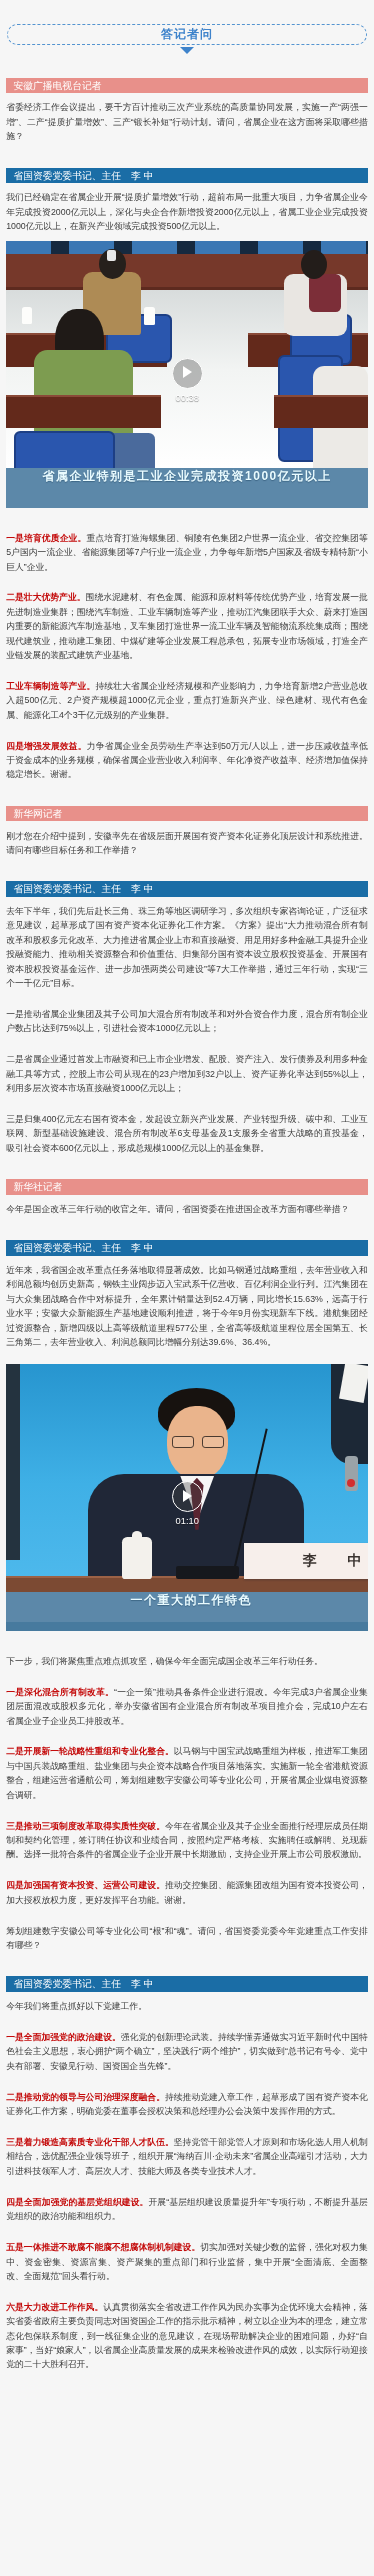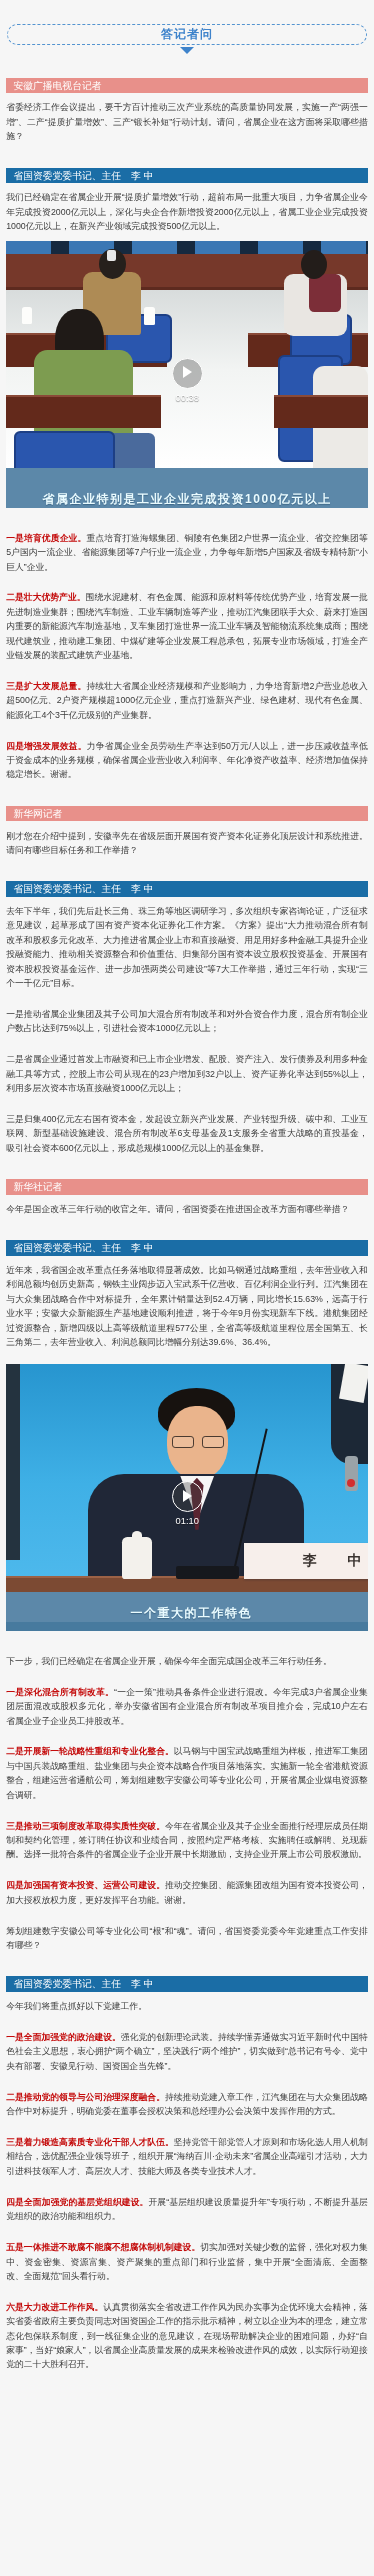--- a/index.html
+++ b/index.html
@@ -27,21 +27,21 @@
   
   .para{font-size:8.8px;line-height:14.4px;margin:16.5px 0 0;text-align:justify;color:#3a3a3a;}
   .bar + .para{margin-top:7.2px;}
   .para .lead{color:#c40b0b;font-weight:bold;}
   .para.after-video{margin-top:23px;}
   
   .video{position:relative;width:362px;height:267px;margin-top:7.2px;overflow:hidden;background:#cfd4d6;}
   .video.v2{margin-top:14.4px;}
   .abs{position:absolute;}
   .caption-band{position:absolute;left:0;right:0;bottom:0;height:40px;background:#5c88a9;
-    display:flex;align-items:flex-end;justify-content:center;z-index:30;}
+    display:flex;align-items:flex-start;justify-content:center;z-index:30;}
   .caption-band span{color:#e9fbff;font-size:12px;font-weight:bold;letter-spacing:1.5px;
     text-shadow:0 0.5px 1px rgba(0,40,70,.35);}
   .play-group{position:absolute;left:0;right:0;top:117px;z-index:40;text-align:center;}
   .play-btn{width:29px;height:29px;margin:0 auto;border:1.5px solid #fff;border-radius:50%;
     background:rgba(70,70,70,.35);position:relative;cursor:pointer;}
   .play-tri{position:absolute;left:10.8px;top:7.7px;width:0;height:0;
     border-left:9.8px solid #fff;border-top:6.7px solid transparent;border-bottom:6.7px solid transparent;}
   .duration{margin-top:4.1px;color:#fff;font-size:9.3px;text-shadow:0 0.5px 1px rgba(0,0,0,.45);}
   
   .v1-screens{left:0;top:0;width:362px;height:13.4px;
@@ -145,21 +145,21 @@
       </div>
     </div>
 
     <p class="para after-video">
       <span class="lead">一是培育优质企业。</span><span>重点培育打造海螺集团、铜陵有色集团2户世界一流企业、省交控集团等5户国内一流企业、省能源集团等7户行业一流企业，力争每年新增5户国家及省级专精特新“小巨人”企业。</span>
     </p>
     <p class="para">
       <span class="lead">二是壮大优势产业。</span><span>围绕水泥建材、有色金属、能源和原材料等传统优势产业，培育发展一批先进制造业集群；围绕汽车制造、工业车辆制造等产业，推动江汽集团联手大众、蔚来打造国内重要的新能源汽车制造基地，叉车集团打造世界一流工业车辆及智能物流系统集成商；围绕现代建筑业，推动建工集团、中煤矿建等企业发展工程总承包，拓展专业市场领域，打造全产业链发展的装配式建筑产业基地。</span>
     </p>
     <p class="para">
-      <span class="lead">三是扩大发展总量。</span><span>持续壮大省属企业经济规模和产业影响力，力争培育新增2户营业总收入超500亿元、2户资产规模超1000亿元企业，重点打造新兴产业、绿色建材、现代有色金属、能源化工4个3千亿元级别的产业集群。</span>
+      <span class="lead">工业车辆制造等产业。</span><span>持续壮大省属企业经济规模和产业影响力，力争培育新增2户营业总收入超500亿元、2户资产规模超1000亿元企业，重点打造新兴产业、绿色建材、现代有色金属、能源化工4个3千亿元级别的产业集群。</span>
     </p>
     <p class="para">
       <span class="lead">四是增强发展效益。</span><span>力争省属企业全员劳动生产率达到50万元/人以上，进一步压减收益率低于资金成本的业务规模，确保省属企业营业收入利润率、年化净资产收益率、经济增加值保持稳定增长。谢谢。</span>
     </p>
 
     <div class="bar reporter">
       <span>新华网记者</span>
     </div>
     <p class="para">刚才您在介绍中提到，安徽率先在省级层面开展国有资产资本化证券化顶层设计和系统推进。请问有哪些目标任务和工作举措？</p>
 
@@ -214,21 +214,21 @@
         </div>
         <div class="duration">01:10</div>
       </div>
 
       <div class="caption-band v2-capband">
         <span>一个重大的工作特色</span>
       </div>
       <div class="abs v2-bottom"></div>
     </div>
 
-    <p class="para after-video">下一步，我们已经确定在省属企业开展，确保今年全面完成国企改革三年行动任务。</p>
+    <p class="para after-video">下一步，我们将聚焦重点难点抓攻坚，确保今年全面完成国企改革三年行动任务。</p>
     <p class="para">
       <span class="lead">一是深化混合所有制改革。</span><span>“一企一策”推动具备条件企业进行混改。今年完成3户省属企业集团层面混改或股权多元化，举办安徽省国有企业混合所有制改革项目推介会，完成10户左右省属企业子企业员工持股改革。</span>
     </p>
     <p class="para">
       <span class="lead">二是开展新一轮战略性重组和专业化整合。</span><span>以马钢与中国宝武战略重组为样板，推进军工集团与中国兵装战略重组、盐业集团与央企资本战略合作项目落地落实。实施新一轮全省港航资源整合，组建运营省通航公司，筹划组建数字安徽公司等专业化公司，开展省属企业煤电资源整合调研。</span>
     </p>
     <p class="para">
       <span class="lead">三是推动三项制度改革取得实质性突破。</span><span>今年在省属企业及其子企业全面推行经理层成员任期制和契约化管理，签订聘任协议和业绩合同，按照约定严格考核、实施聘任或解聘、兑现薪酬。选择一批符合条件的省属企业子企业开展中长期激励，支持企业开展上市公司股权激励。</span>
     </p>
     <p class="para">
@@ -238,21 +238,21 @@
     <p class="para">筹划组建数字安徽公司等专业化公司“根”和“魂”。请问，省国资委党委今年党建重点工作安排有哪些？</p>
 
     <div class="bar official">
       <span>省国资委党委书记、主任　李 中</span>
     </div>
     <p class="para">今年我们将重点抓好以下党建工作。</p>
     <p class="para">
       <span class="lead">一是全面加强党的政治建设。</span><span>强化党的创新理论武装。持续学懂弄通做实习近平新时代中国特色社会主义思想，衷心拥护“两个确立”，坚决践行“两个维护”，切实做到“总书记有号令、党中央有部署、安徽见行动、国资国企当先锋”。</span>
     </p>
     <p class="para">
-      <span class="lead">二是推动党的领导与公司治理深度融合。</span><span>持续推动党建入章工作，江汽集团在与大众集团战略合作中对标提升，明确党委在董事会授权决策和总经理办公会决策中发挥作用的方式。</span>
+      <span class="lead">二是推动党的领导与公司治理深度融合。</span><span>持续推动党建入章工作，起草形成了国有资产资本化证券化工作方案，明确党委在董事会授权决策和总经理办公会决策中发挥作用的方式。</span>
     </p>
     <p class="para">
       <span class="lead">三是着力锻造高素质专业化干部人才队伍。</span><span>坚持党管干部党管人才原则和市场化选人用人机制相结合，选优配强企业领导班子，组织开展“海纳百川·企动未来”省属企业高端引才活动，大力引进科技领军人才、高层次人才、技能大师及各类专业技术人才。</span>
     </p>
     <p class="para">
       <span class="lead">四是全面加强党的基层党组织建设。</span><span>开展“基层组织建设质量提升年”专项行动，不断提升基层党组织的政治功能和组织力。</span>
     </p>
     <p class="para">
       <span class="lead">五是一体推进不敢腐不能腐不想腐体制机制建设。</span><span>切实加强对关键少数的监督，强化对权力集中、资金密集、资源富集、资产聚集的重点部门和行业监督，集中开展“全面清底、全面整改、全面规范”回头看行动。</span>
     </p>

